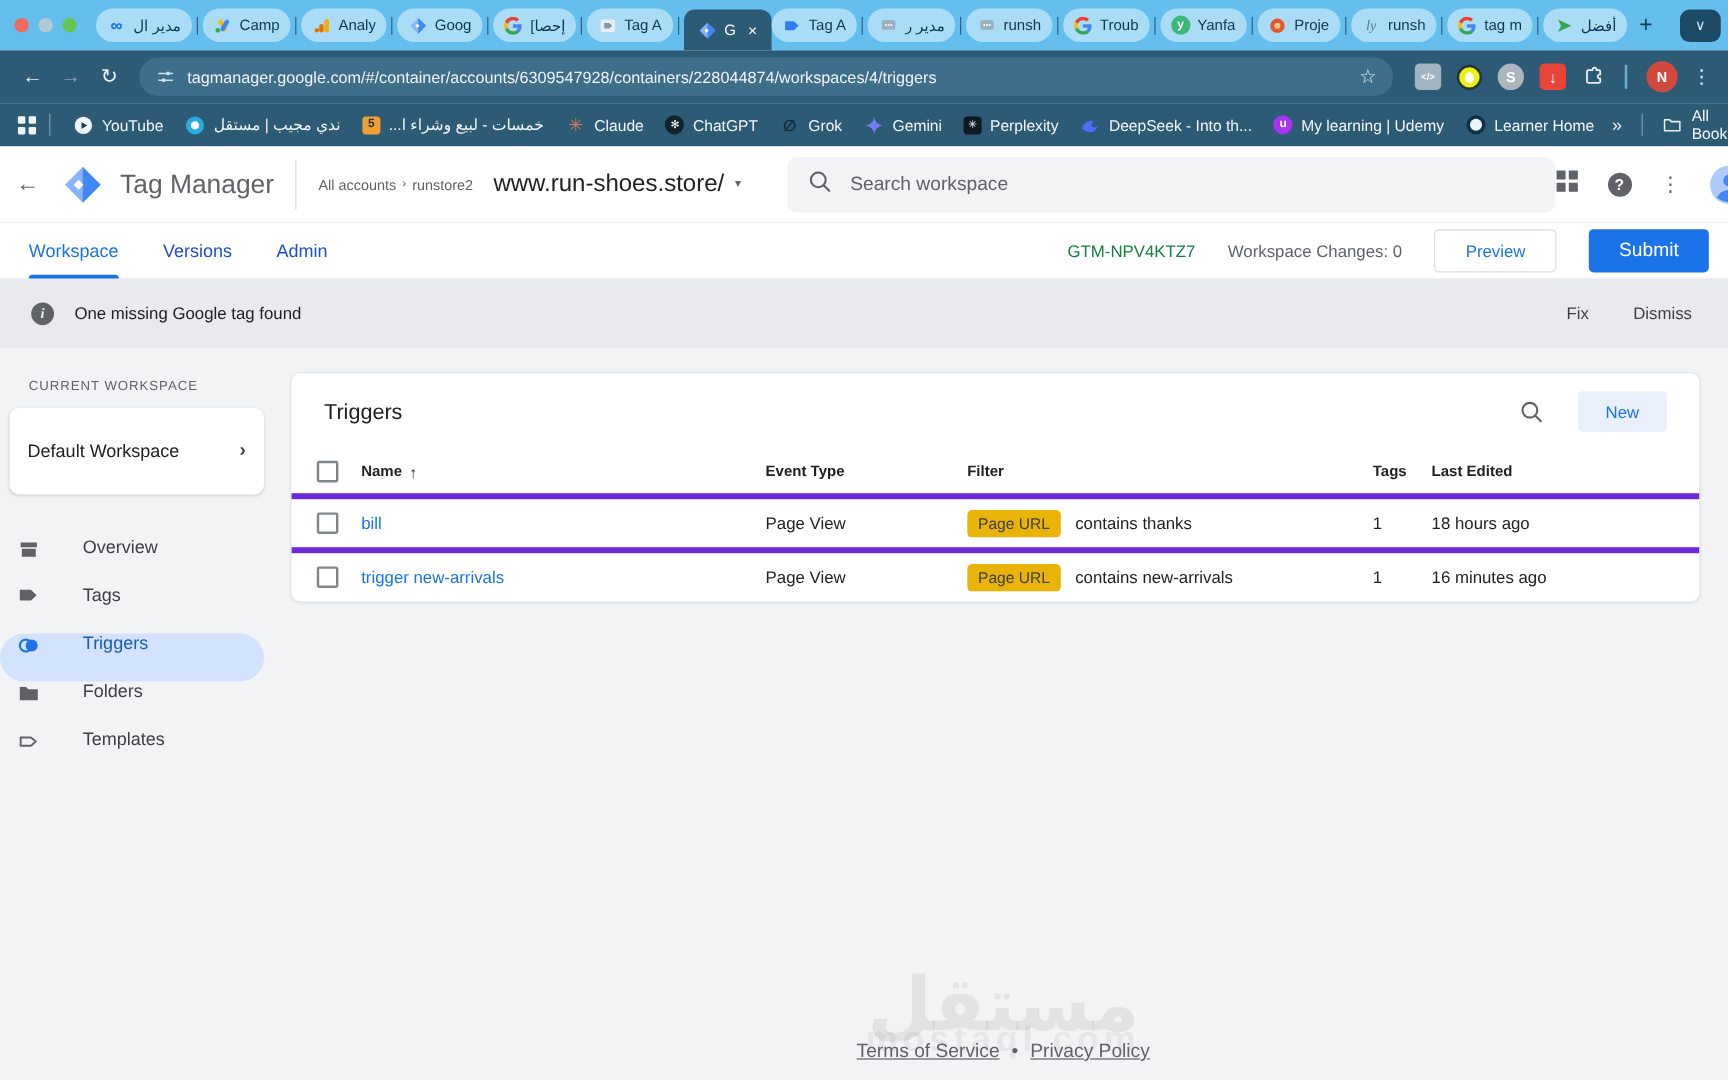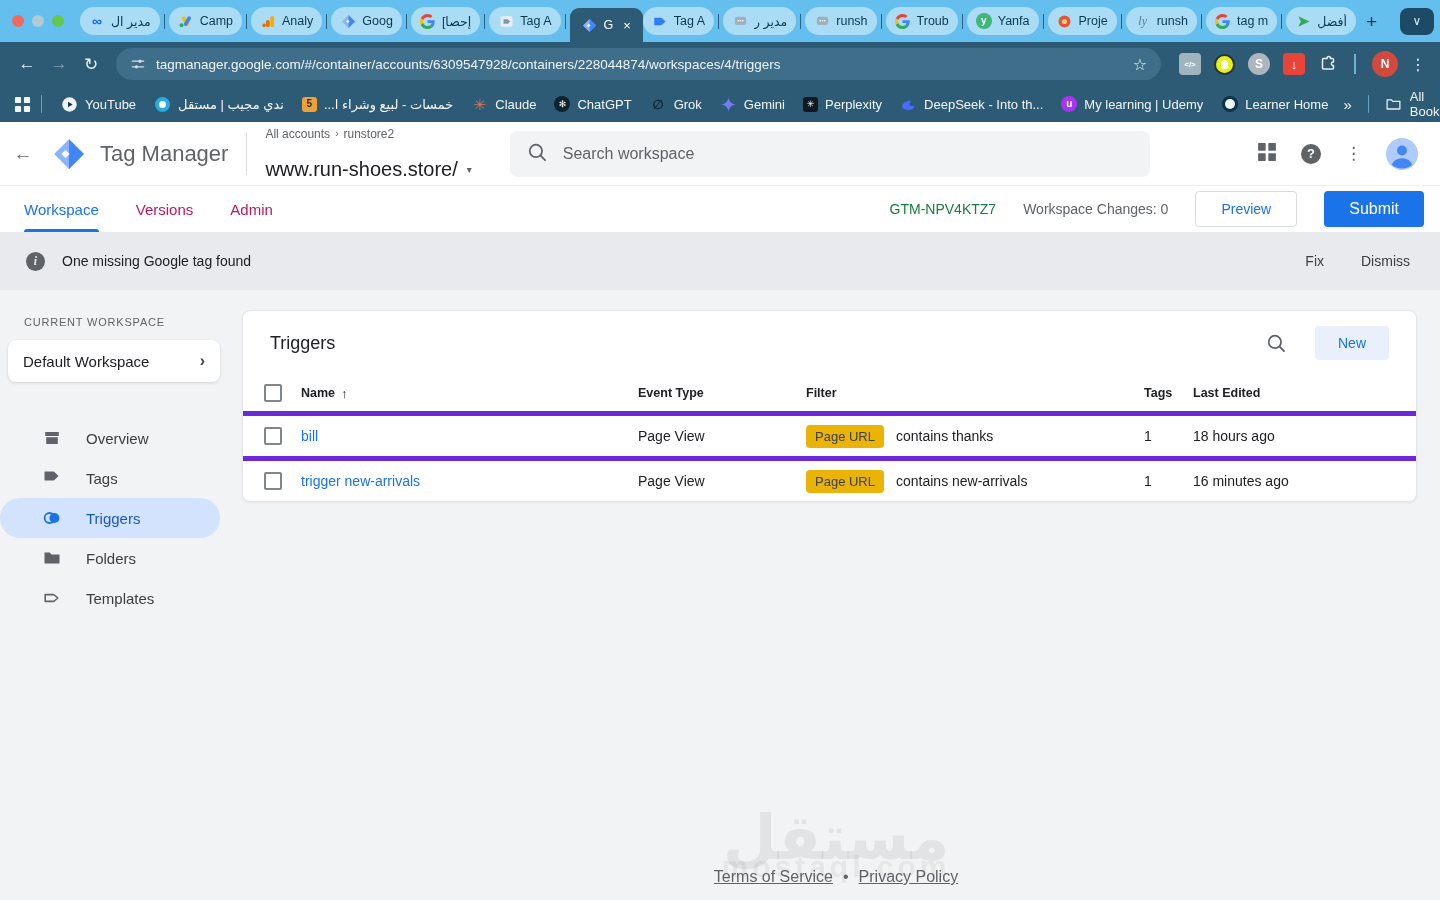--- a/index.html
+++ b/index.html
@@ -68,37 +68,37 @@
   .bm-overflow{font-size:15px;color:#f2f7fa;padding:0 6px}
   .allbm{display:flex;align-items:center;gap:8px;font-size:13px;padding:0 6px}
 
   
   .appheader{height:64px;background:#fff;display:flex;align-items:center;padding:0 14px 0 10px;border-bottom:1px solid #eceef0;box-sizing:border-box}
   .backarrow{color:#5f6368;font-size:19px;width:26px;text-align:center;flex:none}
   .gtmlogo{width:34px;height:34px;margin:0 14px 0 16px;flex:none}
   .gtmlogo svg{width:34px;height:34px;display:block}
   .prodname{font-size:22px;color:#5f6368;flex:none}
   .hdivider{width:1px;height:42px;background:#dadce0;margin:0 18px;flex:none}
-  .crumbs{display:flex;flex-direction:column;gap:17px;flex:none}
+  .crumbs{display:flex;flex-direction:row;gap:17px;flex:none}
   .crumb-top{font-size:12px;color:#5f6368;display:flex;align-items:center;gap:5px}
   .crumb-bottom{font-size:20px;color:#202124;display:flex;align-items:center;gap:9px}
   .caret{font-size:10px;color:#5f6368}
   .searchbox{width:640px;height:46px;background:#f1f3f4;border-radius:8px;display:flex;align-items:center;
              padding:0 16px;margin-left:38px;gap:13px;box-sizing:border-box;flex:none}
   .searchbox input{border:none;background:none;outline:none;font-size:16px;color:#202124;flex:1;font-family:inherit}
   .searchbox input::placeholder{color:#5f6368}
   .hright{margin-left:auto;display:flex;align-items:center;gap:24px;padding-right:8px}
   .helpq{width:20px;height:20px;border-radius:50%;background:#5f6368;color:#fff;font-size:13px;font-weight:bold;
          display:flex;align-items:center;justify-content:center}
   .hkebab{color:#5f6368;font-size:17px}
   .havatar{width:32px;height:32px}.havatar svg{width:32px;height:32px;display:block}
 
   
   .navrow{height:46px;background:#fff;display:flex;align-items:center;padding:0 16px 0 24px;box-sizing:border-box}
-  .wtab{font-size:15px;color:#be185d;margin-right:37px;height:46px;display:flex;align-items:center;position:relative}
+  .wtab{font-size:15px;color:#1d4ed8;margin-right:37px;height:46px;display:flex;align-items:center;position:relative}
   .wtab.active{color:#1a73e8}
   .wtab.active::after{content:"";position:absolute;left:0;right:0;bottom:0;height:3px;background:#1a73e8;border-radius:3px 3px 0 0}
   .nright{margin-left:auto;display:flex;align-items:center;gap:27px}
   .gtmid{color:#15803d;font-size:14px}
   .changes{color:#5f6368;font-size:14px}
   .btn-preview{height:36px;padding:0 25px;border:1px solid #dadce0;border-radius:4px;background:#fff;color:#1a73e8;font-size:14px;font-weight:500}
   .btn-submit{height:36px;padding:0 25px;border-radius:4px;background:#1a73e8;color:#fff;font-size:16px;font-weight:500}
 
   
   .notice{height:58px;background:#e9eaee;display:flex;align-items:center;padding:0 26px}
@@ -106,24 +106,24 @@
               font-style:italic;display:flex;align-items:center;justify-content:center;font-family:"Liberation Serif",serif}
   .notice-msg{margin-left:17px;font-size:14px;color:#202124}
   .notice-actions{margin-left:auto;display:flex;gap:37px;padding-right:4px}
   .notice-btn{color:#3c4043;font-size:14px;font-weight:500}
 
   
   .page{display:flex;height:610px}
   .sidebar{width:232px;flex:none;padding-top:22px;box-sizing:border-box}
   .cw-label{font-size:11px;color:#5f6368;letter-spacing:.8px;margin:4px 0 12px 24px;font-weight:400}
   .ws-card{margin:0 12px 0 8px;height:38px;background:#fff;border-radius:8px;display:flex;align-items:center;
-           padding:2px 15px;box-shadow:0 1px 3px rgba(0,0,0,.14);font-size:15px;color:#202124;cursor:pointer}
+           padding:17px 15px;box-shadow:0 1px 3px rgba(0,0,0,.14);font-size:15px;color:#202124;cursor:pointer}
   .ws-chev{margin-left:auto;color:#3c4043;font-size:16px;font-weight:bold}
   .menu{margin-top:36px}
-  .mitem{height:40px;display:flex;align-items:center;padding-left:42px;gap:24px;font-size:15px;color:#3c4043;
+  .mitem{height:40px;display:flex;padding-left:14px;gap:35px;font-size:15px;color:#3c4043;
          border-radius:20px;margin-right:12px;cursor:pointer}
   .mitem.active{background:#d3e3fd;color:#185abc;font-weight:500}
   .micon{width:20px;height:20px;flex:none}.micon svg{width:20px;height:20px;display:block}
 
   .main{flex:1;position:relative;min-width:0}
   .card{margin:20px 23px 0 10px;background:#fff;border-radius:8px;border:1px solid #e4e6e9;box-shadow:0 1px 2px rgba(60,64,67,.08)}
   .card-head{display:flex;align-items:center;height:64px;padding:0 27px}
   .card-title{font-size:18px;color:#202124}
   .spacer{flex:1}
   .csearch{width:22px;height:22px;margin-right:28px}.csearch svg{width:22px;height:22px;display:block}

